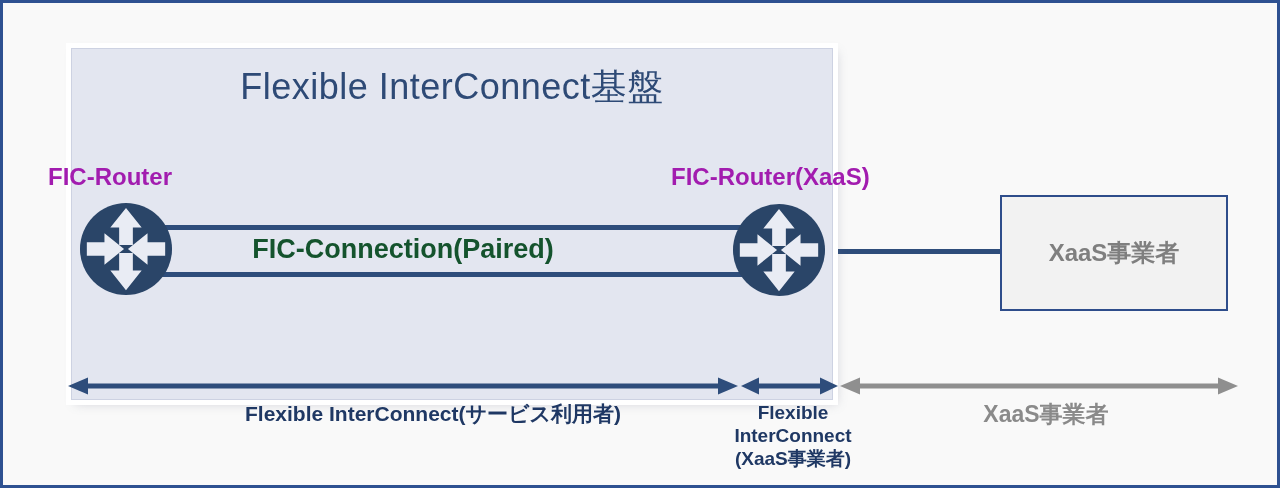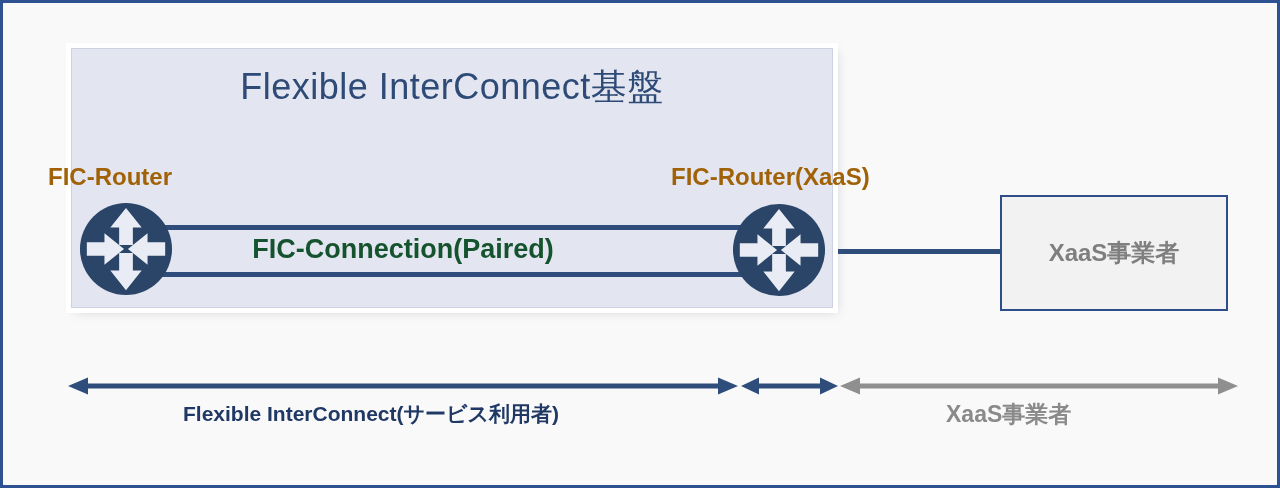--- a/index.html
+++ b/index.html
@@ -12,42 +12,42 @@
     height: 488px;
     background: #F9F9F9;
     border: 3px solid #2E5191;
     overflow: hidden;
   }
 
   
   .panel {
     position: absolute;
     left: 68px; top: 45px;
-    width: 762px; height: 260px;
+    width: 762px; height: 352px;
     background: #E3E6F0;
     border: 1px solid #CDD2E2;
     box-shadow: 0 0 0 5px #FFFFFF, 4px 4px 10px rgba(110,115,140,0.28);
     z-index: 1;
   }
   .panel-title {
     position: absolute;
     left: 0; top: 14px;
     width: 100%;
     text-align: center;
     font-size: 36px;
     font-weight: 400;
     color: #2E4A76;
     letter-spacing: 0.5px;
   }
 
   .router-label {
     position: absolute;
     font-size: 24px;
     font-weight: 700;
-    color: #a16207;
+    color: #a21caf;
     z-index: 4;
     white-space: nowrap;
   }
   .router-label.left  { left: 45px;  top: 160px; }
   .router-label.right { left: 656px; top: 160px; margin-left: 12px; }
 
   .router {
     position: absolute;
     z-index: 3;
   }
@@ -98,20 +98,21 @@
     position: absolute;
     top: 374px;
     z-index: 2;
   }
   .span-arrow.a1 { left: 65px; }
   .span-arrow.a2 { left: 738px; }
   .span-arrow.a3 { left: 837px; }
 
   .span-label {
     position: absolute;
+    text-align: center;
     font-weight: 700;
     white-space: nowrap;
     z-index: 2;
   }
   .span-label.l1 {
     left: 180px; top: 397px; width: 500px;
     font-size: 21px; color: #1F3864;
   }
   .span-label.l2 {
     left: 705px; top: 398px; width: 170px;
@@ -174,16 +175,21 @@
   </svg>
 
   <svg class="span-arrow a3" width="398" height="18" viewBox="0 0 398 18">
     <rect x="14" y="6.5" width="370" height="5" fill="#8F8F8F"></rect>
     <polygon points="0,9 20,0.5 20,17.5" fill="#8F8F8F"></polygon>
     <polygon points="398,9 378,0.5 378,17.5" fill="#8F8F8F"></polygon>
   </svg>
 
   <div class="span-label l1">Flexible InterConnect(サービス利用者)</div>
 
+  <div class="span-label l2">
+    <div>Flexible</div>
+    <div>InterConnect</div>
+    <div>(XaaS事業者)</div>
+  </div>
 
   <div class="span-label l3">XaaS事業者</div>
 
 </div>
 
 </body></html>

